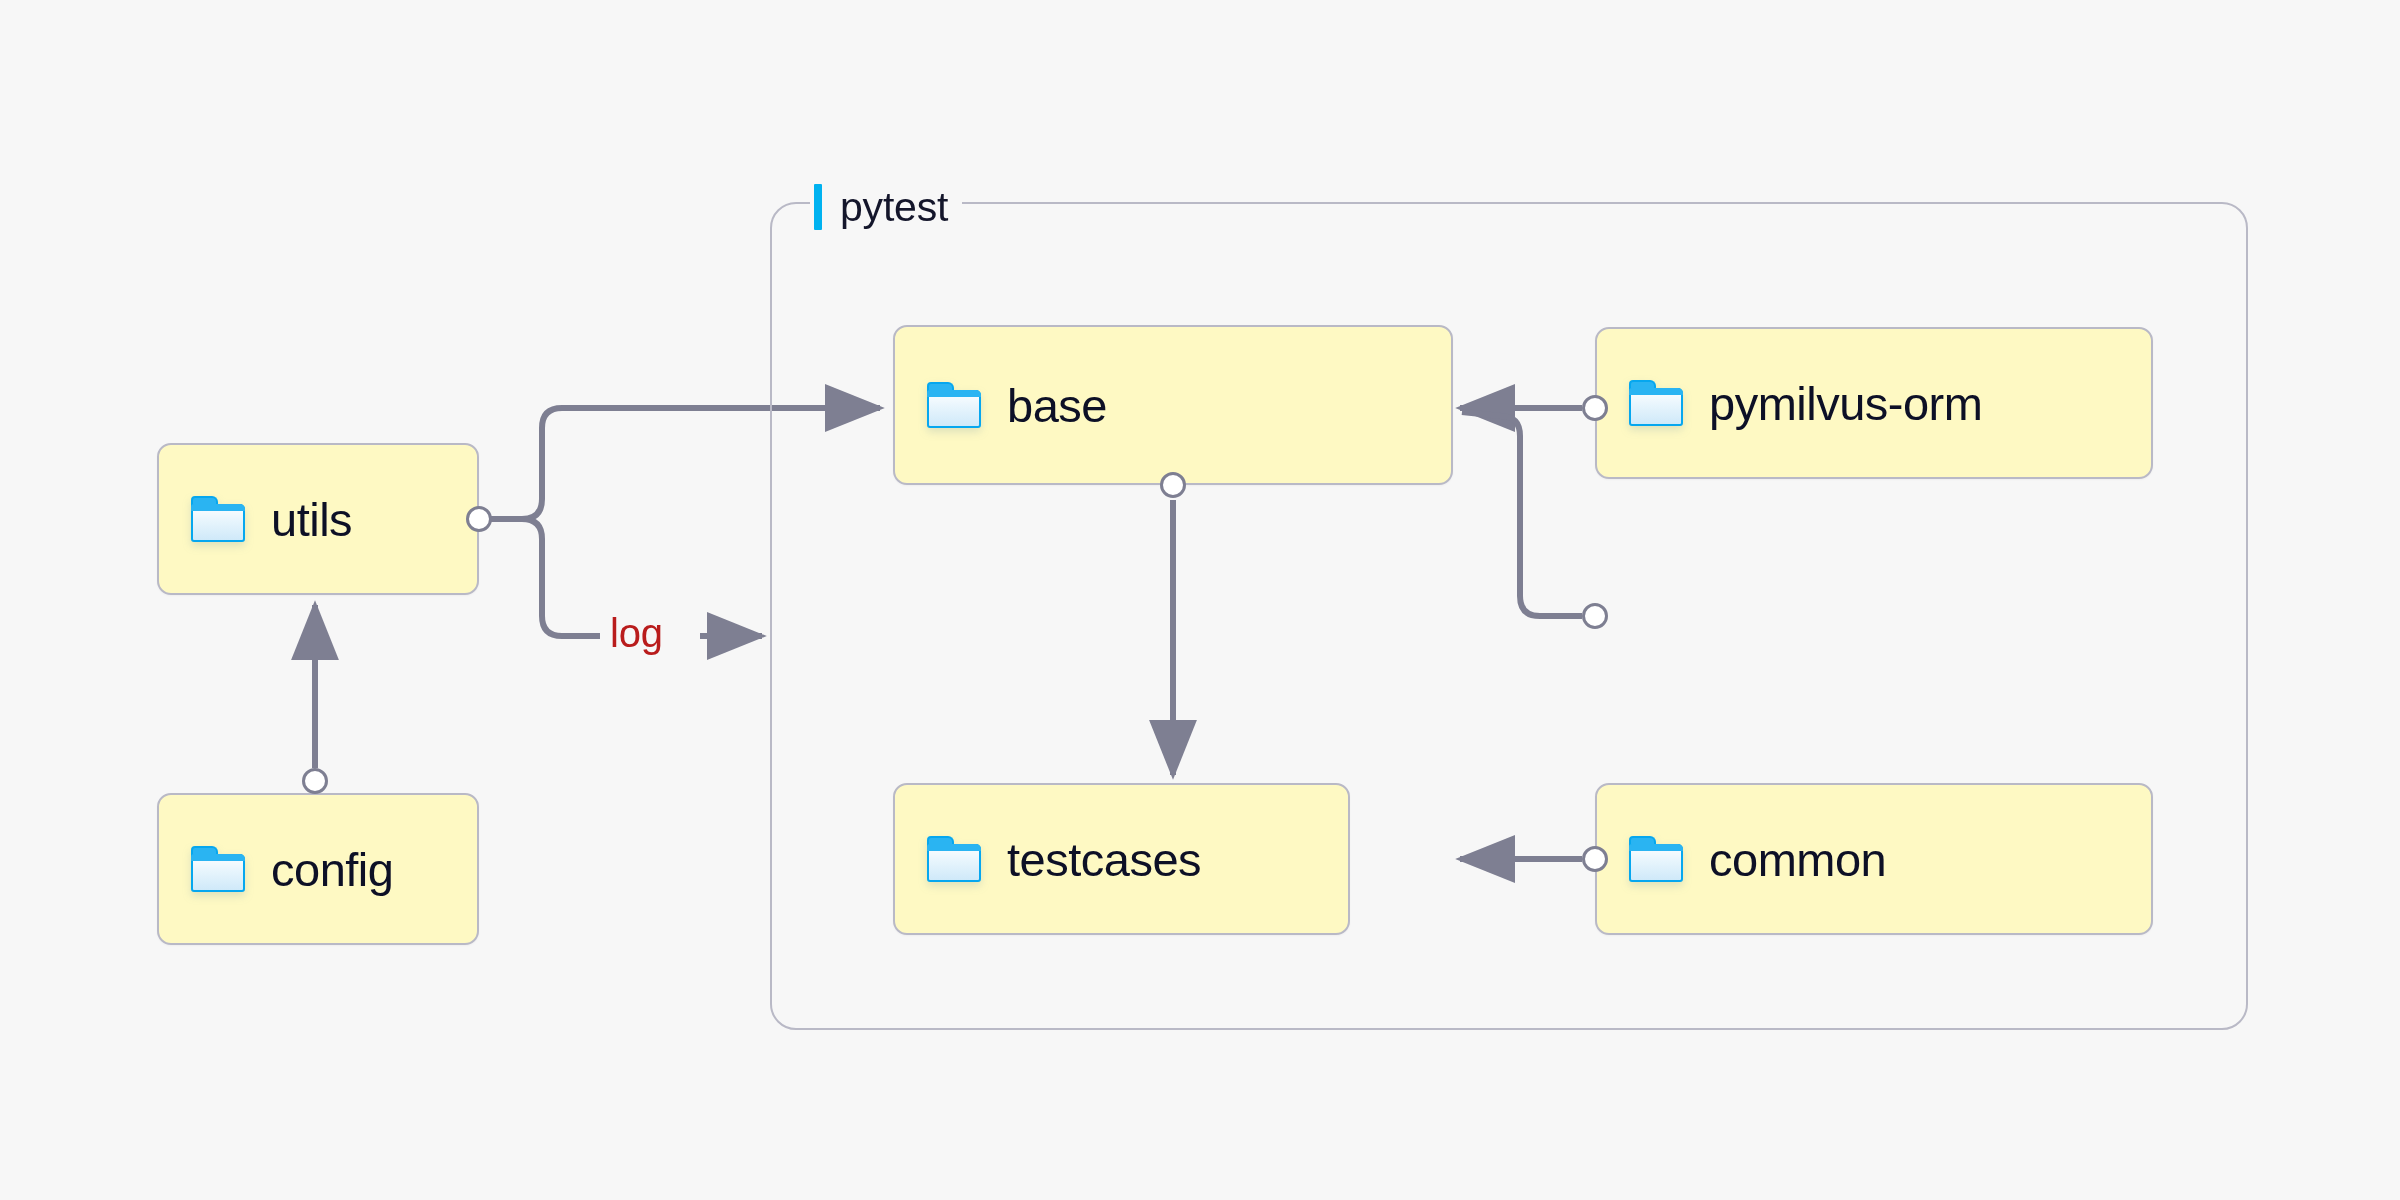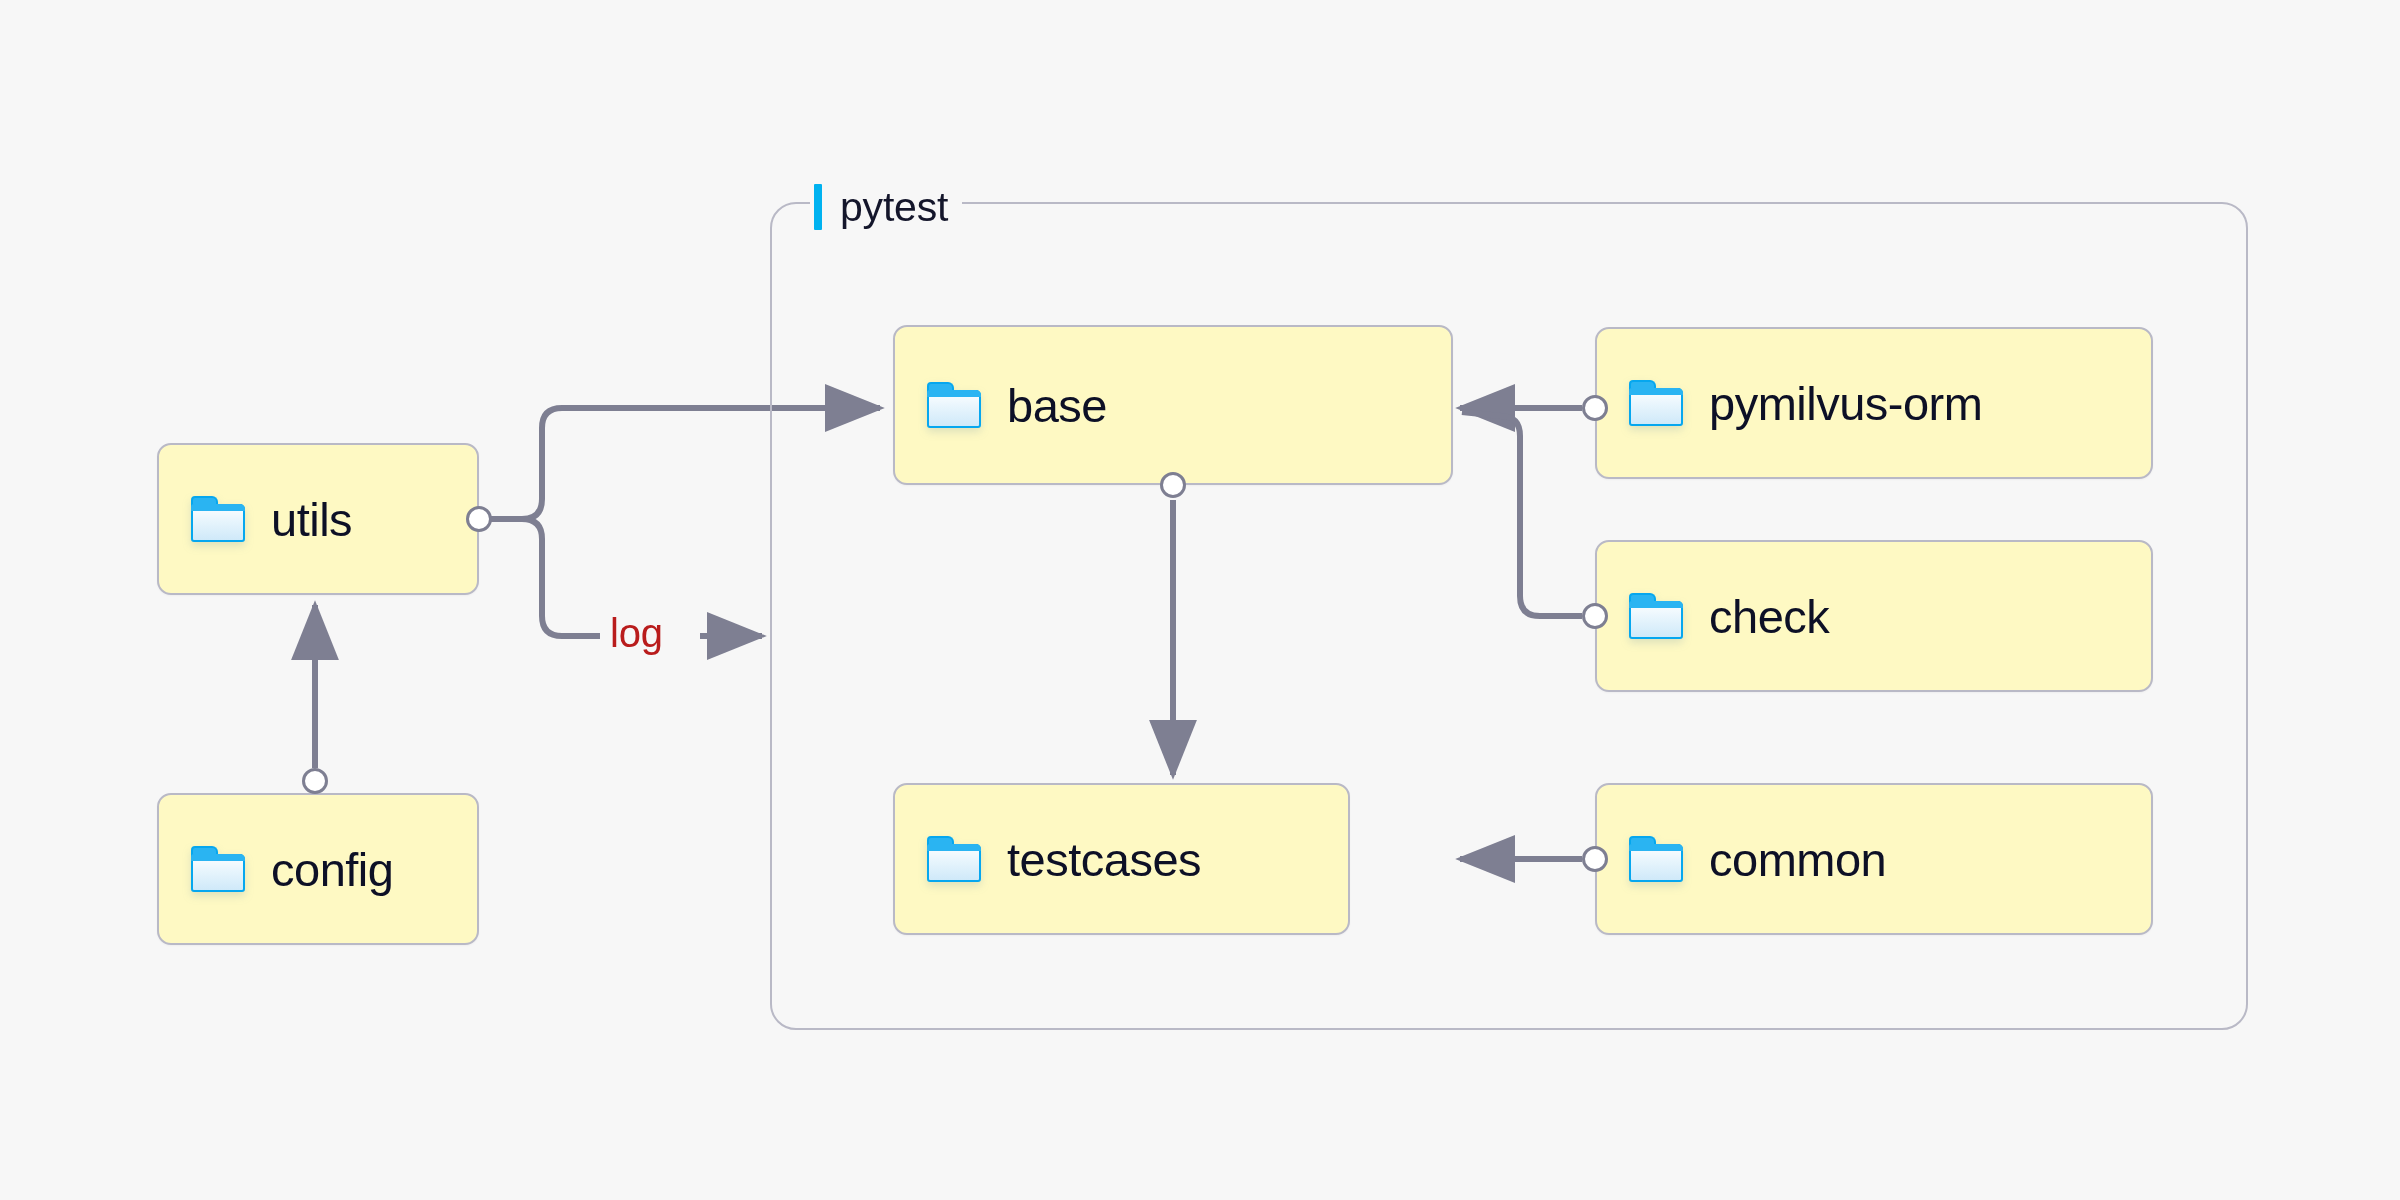--- a/index.html
+++ b/index.html
@@ -220,28 +220,20 @@
   <div class="node" style="left:1595px; top:327px; width:558px; height:152px;">
     <span class="folder-icon">
       <span class="tab"></span>
         <span class="body"></span>
         <span class="lip"></span>
     </span>
     <span class="node-label">pymilvus-orm</span>
   </div>
   <span class="handle" style="left:1582px; top:395px;"></span>
 
-  <div class="node" style="left:1595px; top:540px; width:558px; height:152px;">
-    <span class="folder-icon">
-      <span class="tab"></span>
-        <span class="body"></span>
-        <span class="lip"></span>
-    </span>
-    <span class="node-label">check</span>
-  </div>
   <span class="handle" style="left:1582px; top:603px;"></span>
 
   <div class="node" style="left:1595px; top:783px; width:558px; height:152px;">
     <span class="folder-icon">
       <span class="tab"></span>
         <span class="body"></span>
         <span class="lip"></span>
     </span>
     <span class="node-label">common</span>
   </div>

